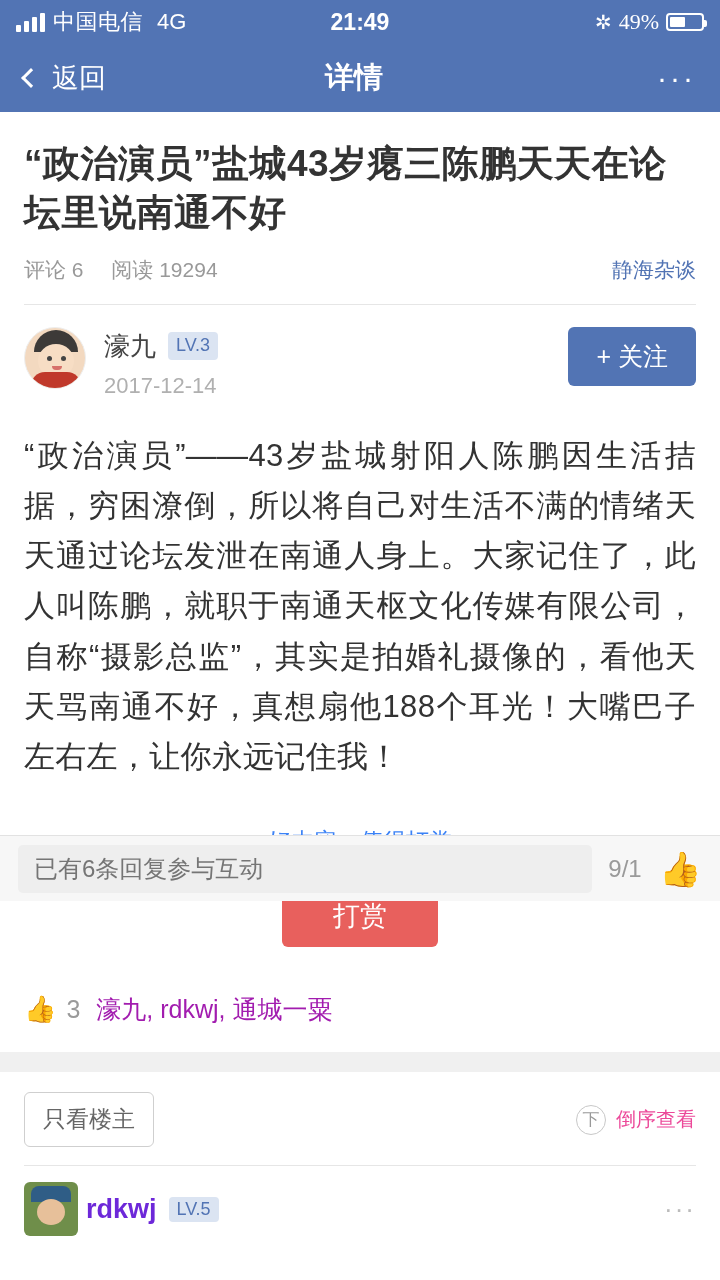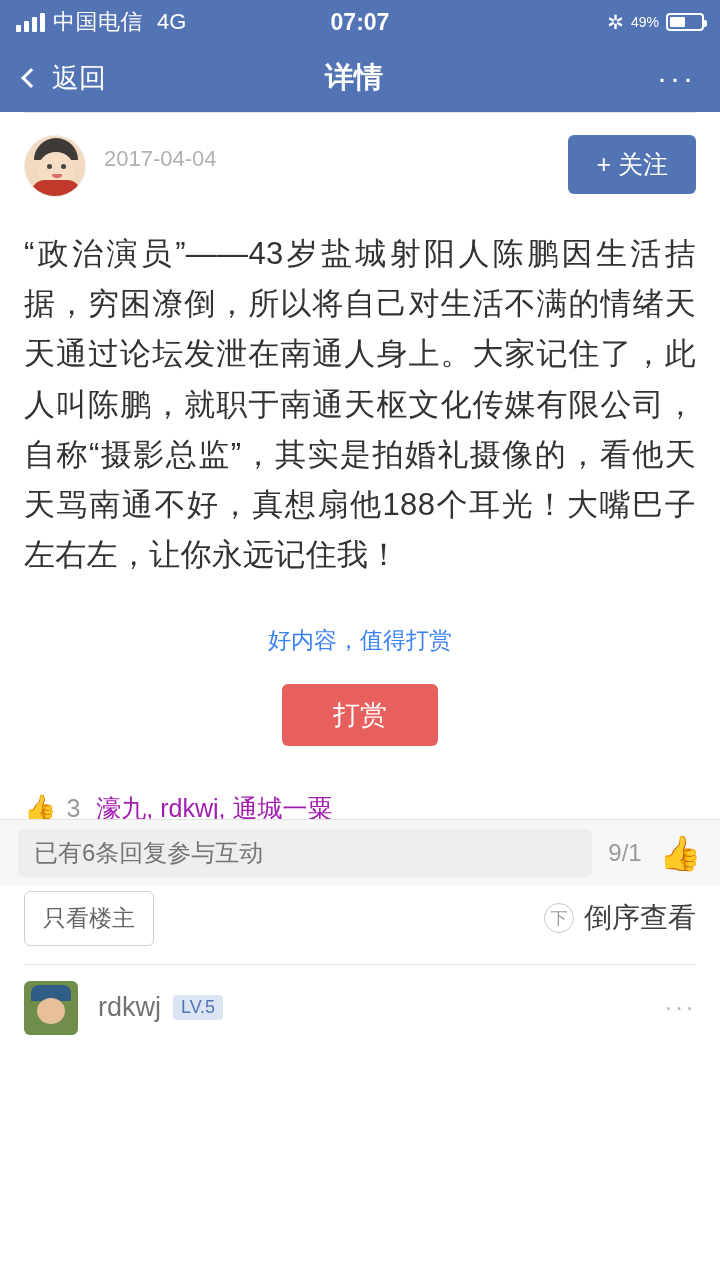--- a/index.html
+++ b/index.html
@@ -25,21 +25,21 @@
   .signal-bars i:nth-child(3) { height: 15px; }
   .signal-bars i:nth-child(4) { height: 19px; }
   .carrier { font-size: 22px; letter-spacing: 0.5px; }
   .net-type { font-size: 22px; margin-left: 6px; }
   .status-time {
     position: absolute; left: 0; right: 0; text-align: center;
     font-size: 23px; font-weight: bold; pointer-events: none;
   }
   .status-right { margin-left: auto; display: flex; align-items: center; gap: 7px; }
   .bt-icon { font-size: 20px; }
-  .battery-pct { font-size: 14px; }
+  .battery-pct { font-size: 22px; font-family: Liberation Serif, serif; }
   .battery {
     width: 38px; height: 18px; border: 2px solid #fff; border-radius: 4px;
     position: relative; display: flex; align-items: center; padding: 2px;
   }
   .battery::after {
     content: ""; position: absolute; right: -5px; top: 5px;
     width: 3px; height: 7px; background: #fff; border-radius: 0 2px 2px 0;
   }
   .battery .fill { height: 100%; background: #fff; border-radius: 1px; width: 49%; }
 
@@ -135,42 +135,42 @@
   }
   .only-host {
     border: 1px solid #cfcfcf; border-radius: 6px; padding: 11px 18px;
     font-size: 23px; color: #666; background: #fff; font-family: inherit;
   }
   .order-view { margin-left: auto; display: flex; align-items: center; gap: 10px; }
   .order-icon {
     width: 30px; height: 30px; border-radius: 50%; border: 1px solid #c8c8c8;
     color: #999; font-size: 17px; display: flex; align-items: center; justify-content: center;
   }
-  .order-label { font-size: 28px; color: #404040; }
+  .order-label { font-size: 20px; color: #ec4899; }
 
   
   .comment-item { display: flex; align-items: center; padding: 16px 24px 0 24px; }
   .c-avatar {
     width: 54px; height: 54px; border-radius: 6px; flex: none; overflow: hidden;
     background: #6f8e4a; position: relative;
   }
   .c-avatar .hat { position: absolute; top: 4px; left: 7px; width: 40px; height: 16px;
     background: #2f5d86; border-radius: 8px 8px 0 0; }
   .c-avatar .fc { position: absolute; top: 17px; left: 13px; width: 28px; height: 26px;
     background: #e7c09a; border-radius: 50%; }
-  .c-name { margin-left: 20px; font-size: 27px; color: #737373; font-weight: normal; }
+  .c-name { margin-left: 8px; font-size: 27px; color: #6d28d9; font-weight: bold; }
   .c-badge {
     margin-left: 12px; background: #dbe4f2; color: #5274b4; font-size: 18px;
     padding: 2px 8px; border-radius: 4px;
   }
   .c-more { margin-left: auto; color: #bbb; font-size: 26px; letter-spacing: 2px; }
 
   
   .bottom-bar {
-    position: absolute; left: 0; bottom: 16px; width: 720px; height: 66px;
+    position: absolute; left: 0; bottom: 0; width: 720px; height: 66px;
     background: #f7f7f7; border-top: 1px solid #e2e2e2;
     display: flex; align-items: center; padding: 0 18px; margin-top: 8px;
   }
   .reply-input {
     flex: 1; height: 48px; background: #eeeeee; border: none; border-radius: 5px;
     padding: 0 16px; font-size: 24px; color: #a8a8a8; font-family: inherit;
   }
   .page-num { font-size: 24px; color: #9a9a9a; margin: 0 18px 0 16px; }
   .thumb-btn {
     font-size: 34px; color: #7a7a7a; background: none; border: none;
@@ -186,54 +186,68 @@
     <div class="status-left">
       <span class="signal-bars">
         <i></i>
           <i></i>
           <i></i>
           <i></i>
       </span>
       <span class="carrier">中国电信</span>
       <span class="net-type">4G</span>
     </div>
-    <div class="status-time">07:07</div>
+    <div class="status-time">21:49</div>
     <div class="status-right">
       <span class="bt-icon">✲</span>
       <span class="battery-pct">49%</span>
       <span class="battery">
           <span class="fill"></span>
         </span>
     </div>
   </div>
 
   <div class="nav-bar">
     <div class="nav-back">
       <span class="chev"></span>
       <span>返回</span>
     </div>
     <div class="nav-title">详情</div>
     <div class="nav-more">···</div>
   </div>
 
+  <div class="content">
+    <div class="article-title">“政治演员”盐城43岁瘪三陈鹏天天在论坛里说南通不好</div>
+    <div class="meta-row">
+      <div class="meta-left">
+        <span>评论 6</span>
+        <span>阅读 19294</span>
+      </div>
+      <div class="meta-cat">静海杂谈</div>
+    </div>
+  </div>
 
   <div class="divider"></div>
 
   <div class="content">
     <div class="author-row">
       <div class="avatar">
         <span class="hair"></span>
           <span class="face"></span>
         <span class="eye l"></span>
           <span class="eye r"></span>
         <span class="mouth"></span>
           <span class="body"></span>
       </div>
       <div class="author-info">
-        <div class="author-date">2017-04-04</div>
+        <div class="author-name-row">
+          <span class="author-name">濠九</span>
+          <span class="lv-badge">LV.3</span>
+        </div>
+        <div class="author-date">2017-12-14</div>
       </div>
       <button class="follow-btn">+ 关注</button>
     </div>
 
     <div class="article-body">“政治演员”——43岁盐城射阳人陈鹏因生活拮据，穷困潦倒，所以将自己对生活不满的情绪天天通过论坛发泄在南通人身上。大家记住了，此人叫陈鹏，就职于南通天枢文化传媒有限公司，自称“摄影总监”，其实是拍婚礼摄像的，看他天天骂南通不好，真想扇他188个耳光！大嘴巴子左右左，让你永远记住我！</div>
 
     <div class="reward-block">
       <div class="reward-tip">好内容，值得打赏</div>
       <button class="reward-btn">打赏</button>
     </div>

